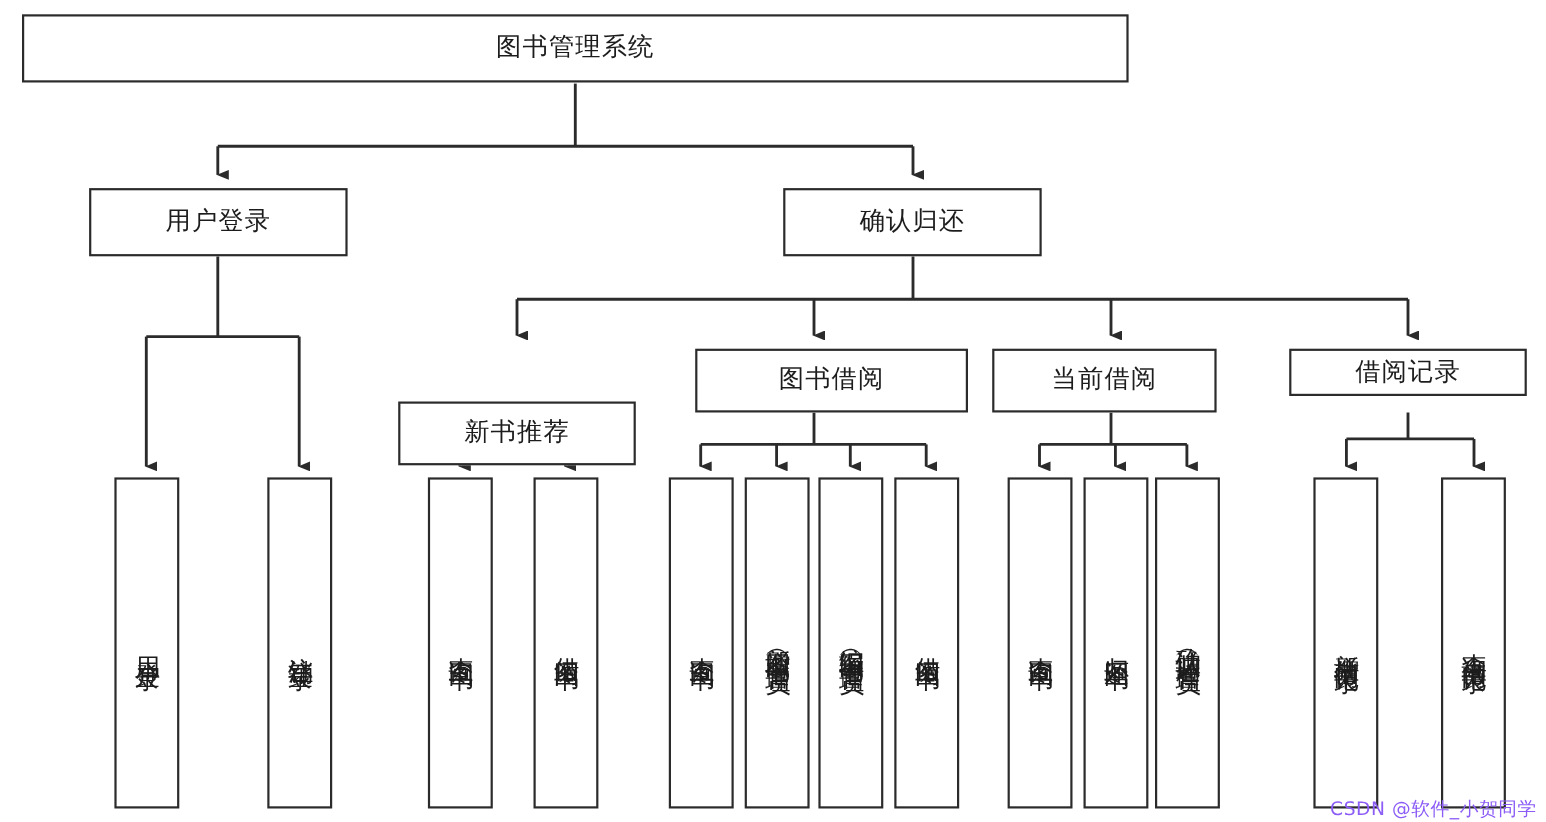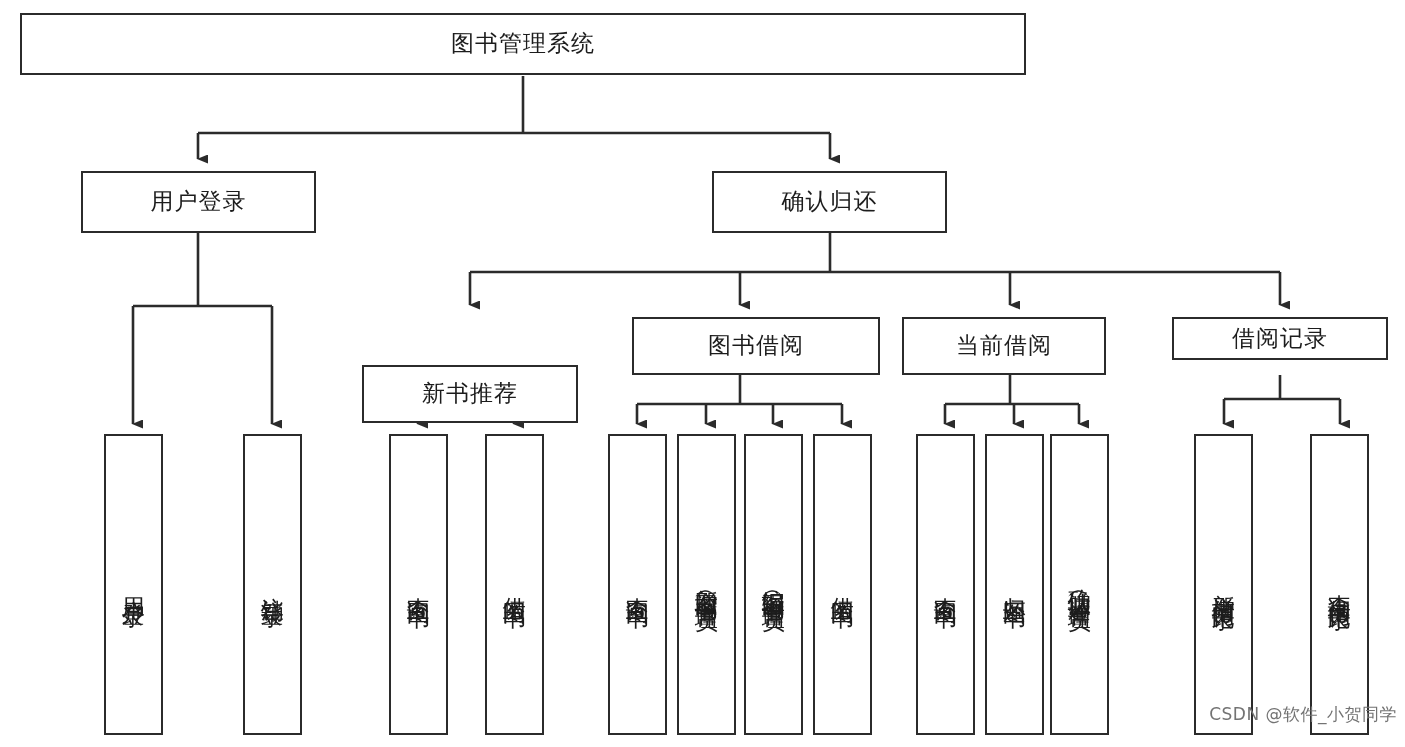--- a/index.html
+++ b/index.html
@@ -49,23 +49,23 @@
     padding: 6px 0;
   }
   .node .txt {
     display: block;
     white-space: pre-line;
     text-align: center;
   }
   .watermark {
     position: absolute;
     right: 8px;
-    bottom: 21px;
+    bottom: 0;
     font-size: 17px;
-    color: #737373;
+    color: #8b5cf6;
     z-index: 6;
     white-space: nowrap;
     letter-spacing: 0.5px;
   }
 </style>
 </head>
 <body>
 
 <div id="canvas">
 

